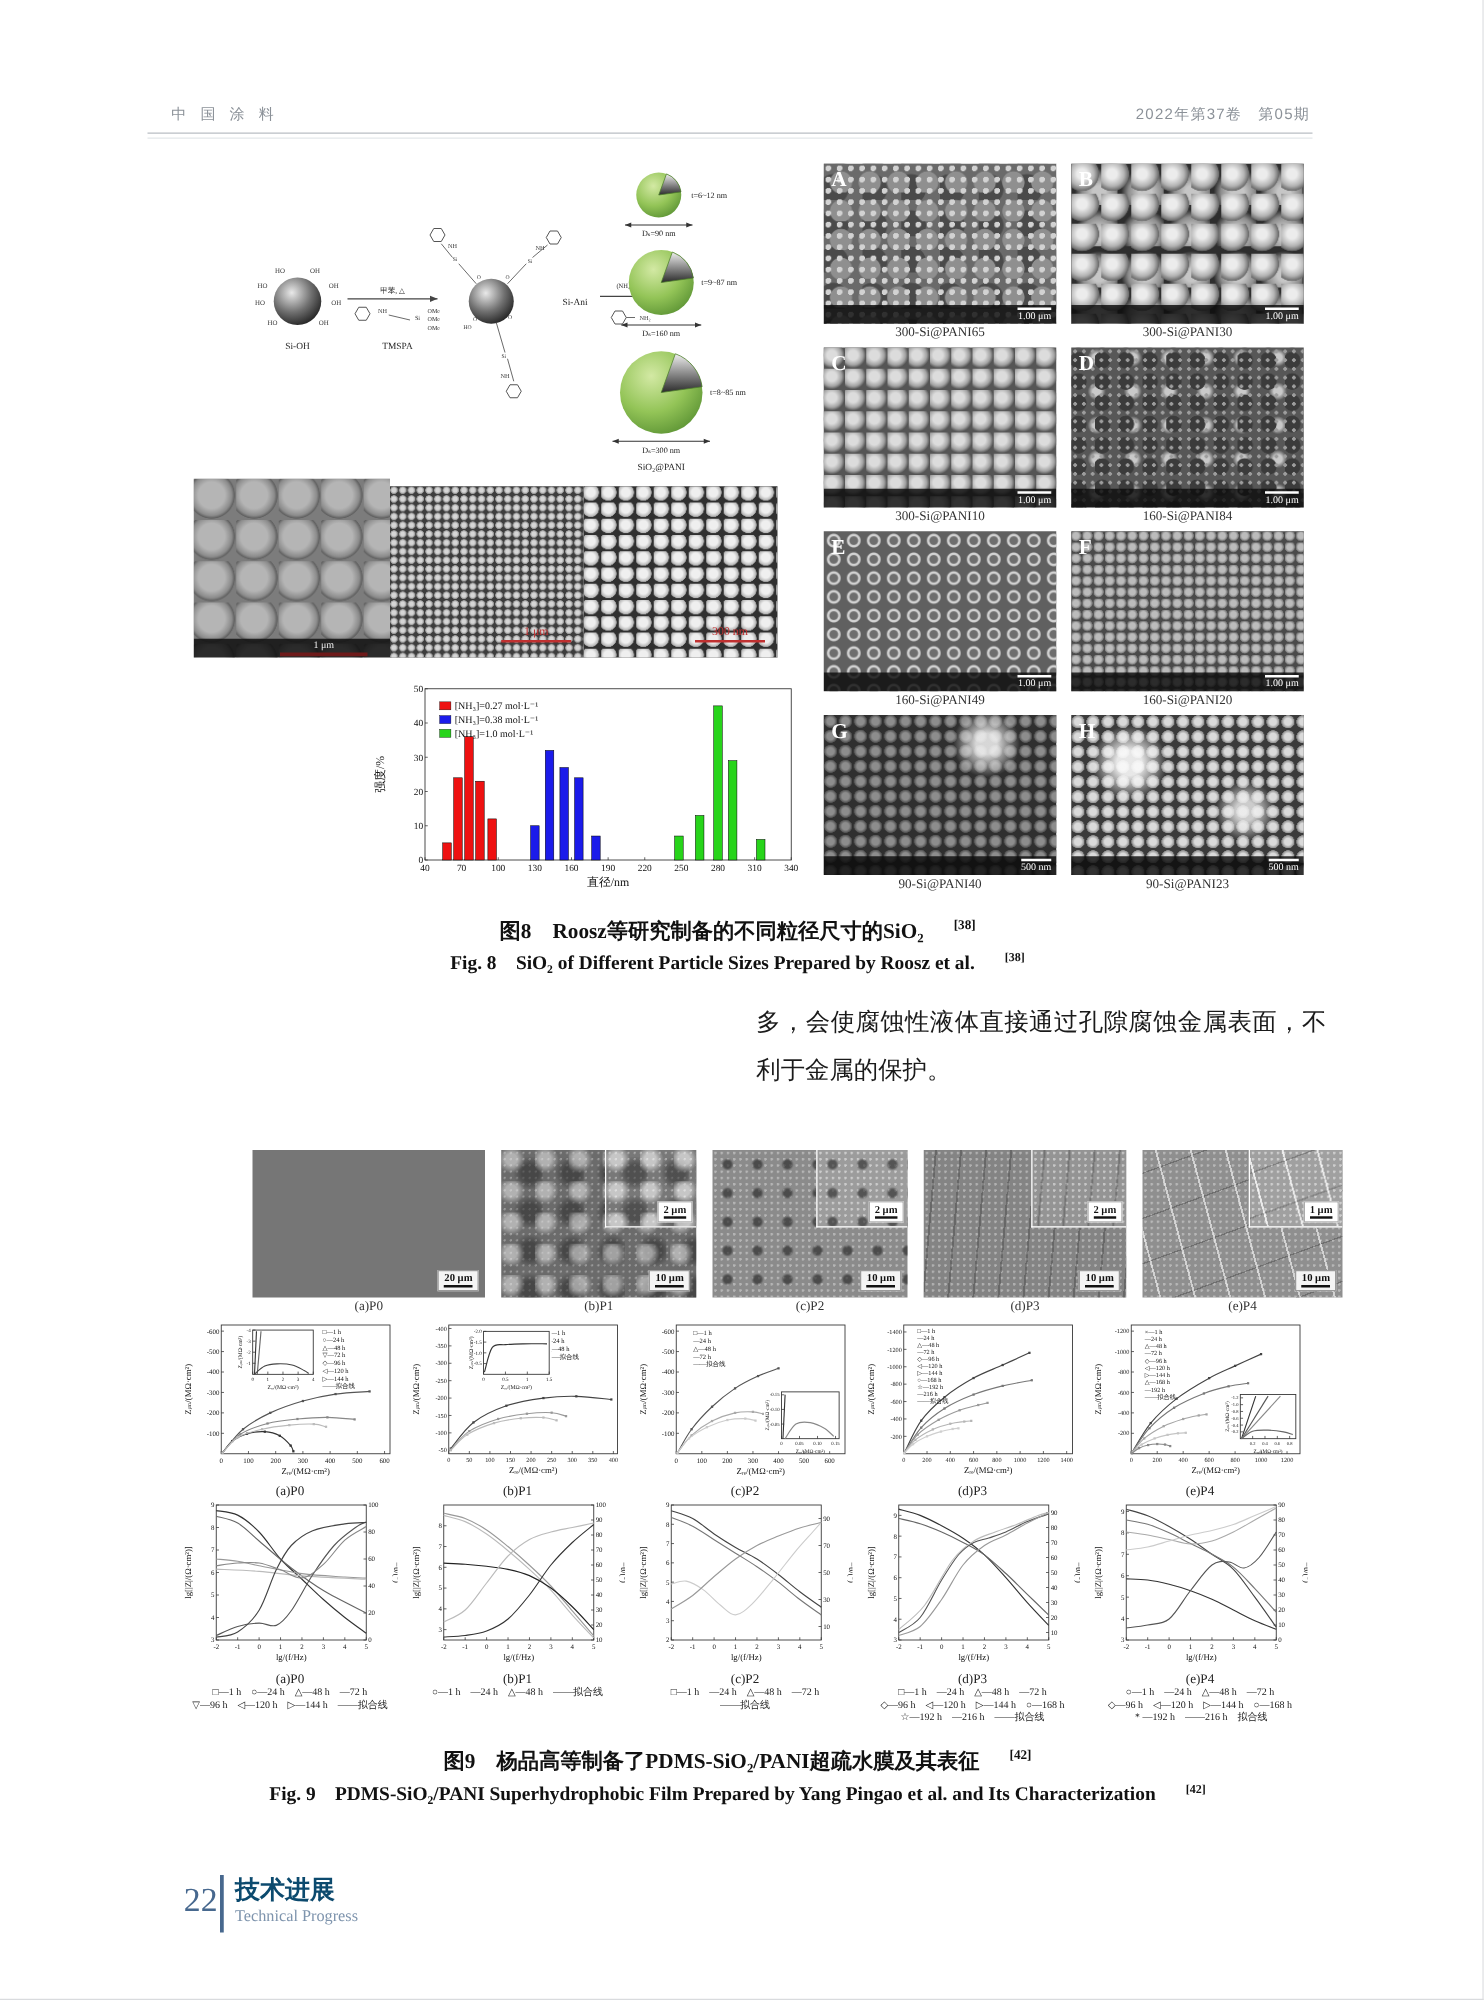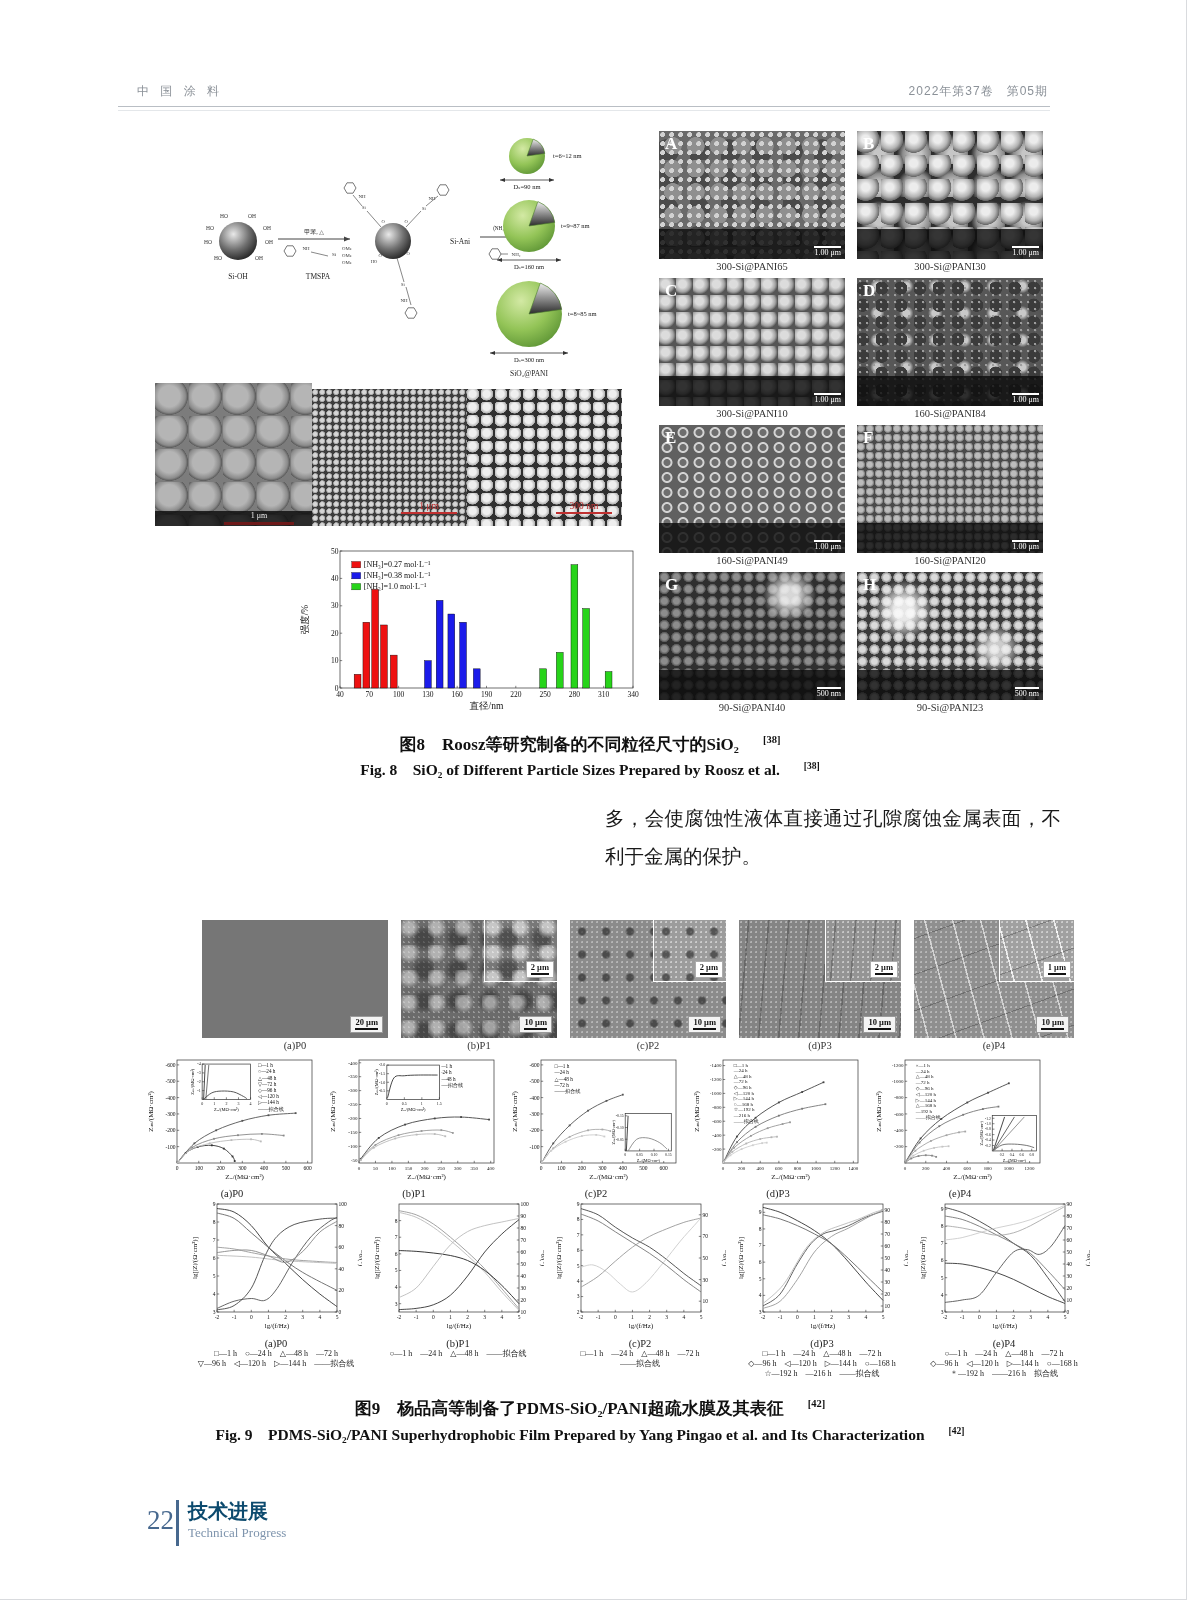--- a/index.html
+++ b/index.html
@@ -22,21 +22,21 @@
   .t-brc{background-color:#3b3b3b;background-image:radial-gradient(circle at 25% 30%,rgba(250,250,250,.9) 0 6%,transparent 18%),radial-gradient(circle at 75% 60%,rgba(240,240,240,.8) 0 5%,transparent 15%),radial-gradient(circle at 45% 45%,#dadada 0 30%,#8a8a8a 55%,transparent 57%);background-size:100% 100%,100% 100%,12px 12px;}
   .t-s1{background-color:#7c7c7c;background-image:radial-gradient(circle at 42% 40%,#b5b5b5 0 38%,#8b8b8b 58%,#5e5e5e 66%,transparent 68%);background-size:34px 33px;}
   .t-s2{background-color:#3d3d3d;background-image:radial-gradient(circle at 45% 45%,#d6d6d6 0 30%,#8f8f8f 54%,transparent 56%);background-size:7px 7px;}
   .t-s3{background-color:#303030;background-image:radial-gradient(circle at 40% 38%,#efefef 0 30%,#b0b0b0 55%,transparent 58%);background-size:14px 13px;}
   .t-p0{background-color:#767676;padding-left:36px;}
   .t-p1{background-color:#6b6b6b;background-image:radial-gradient(circle at 30% 30%,rgba(235,235,235,.55) 0 18%,transparent 42%),radial-gradient(circle at 70% 60%,rgba(35,35,35,.5) 0 22%,transparent 46%),radial-gradient(circle at 55% 45%,rgba(200,200,200,.5) 0 24%,transparent 28%);background-size:27px 25px,33px 31px,5px 5px;}
   .t-p2{background-color:#8b8b8b;background-image:radial-gradient(circle at 50% 50%,rgba(40,40,40,.65) 0 18%,transparent 30%),radial-gradient(circle at 45% 45%,rgba(215,215,215,.55) 0 26%,transparent 30%);background-size:24px 23px,5px 5px;}
   .t-p3{background-color:#848484;background-image:repeating-linear-gradient(95deg,transparent 0 9px,rgba(50,50,50,.35) 9px 10.5px,transparent 10.5px 20px),radial-gradient(circle at 45% 45%,rgba(220,220,220,.5) 0 26%,transparent 30%);background-size:100% 100%,5px 5px;}
   .t-p4{background-color:#8f8f8f;background-image:repeating-linear-gradient(75deg,transparent 0 13px,rgba(238,238,238,.7) 13px 14.5px,transparent 14.5px 27px),repeating-linear-gradient(160deg,transparent 0 17px,rgba(60,60,60,.4) 17px 18px,transparent 18px 34px),radial-gradient(circle at 45% 45%,rgba(222,222,222,.5) 0 26%,transparent 30%);background-size:100% 100%,100% 100%,5px 5px;}
   .sem-letter{position:absolute;top:3px;left:6px;color:#fff;font:700 17px "Liberation Serif",serif;}
-  .infobar{position:absolute;left:0;right:0;bottom:0;height:30px;background:rgba(12,12,12,.82);}
+  .infobar{position:absolute;left:0;right:0;bottom:0;height:15px;background:rgba(12,12,12,.82);}
   .gchip{position:absolute;right:4px;bottom:1px;color:#fff;font-size:8px;text-align:center;line-height:10px;}
   .gbar{height:2px;background:#fff;margin-bottom:0;}
   .rchip{position:absolute;right:10px;bottom:12px;color:#c03030;font-size:9.5px;text-align:center;}
   .rbar{height:2.5px;background:#c03030;margin-top:1px;}
   .dredbar{height:3px;background:#6e1a1a;margin-top:1px;}
   .wchip{position:absolute;right:5px;bottom:5px;background:#f4f4f4;border:1px solid #9a9a9a;padding:0 4px 2px;text-align:center;font-size:8.5px;color:#111;line-height:10px;font-weight:bold;}
   .wbar{height:2px;background:#111;margin-top:1px;}
   .inset{position:absolute;top:0;right:0;width:46%;height:52%;border-left:1px solid #e8e8e8;border-bottom:1px solid #e8e8e8;filter:brightness(1.12);overflow:hidden;}
   .sem-label{text-align:center;font-size:10.5px;color:#333;height:16px;line-height:15px;}
   .cell{display:flex;flex-direction:column;}
@@ -850,21 +850,21 @@
             <path d="M119.23666666666666,94.94L130.58333333333334,60.92076923076923" fill="none" stroke="#333" stroke-width="0.9"></path>
             <path d="M119.23666666666666,94.94L140.45,60.92076923076923" fill="none" stroke="#555" stroke-width="0.9"></path>
             <path d="M119.23666666666666,94.94L150.31666666666666,60.92076923076923" fill="none" stroke="#888" stroke-width="0.9"></path>
             <path d="M119.23666666666666,94.94C120.71666666666667,93.94210256410256,124.58111111111111,90.08658974358974,128.11666666666667,88.95261538461538C131.65222222222224,87.81864102564103,136.33888888888887,88.0454358974359,140.45,88.13615384615385C144.5611111111111,88.2268717948718,149.49444444444444,88.9072564102564,152.78333333333333,89.49692307692307C156.07222222222222,90.08658974358974,158.95,91.31128205128205,160.18333333333334,91.67415384615384" fill="none" stroke="#666" stroke-width="0.9"></path>
           </svg>
         </div>
         <div class="sub">(e)P4</div>
       </div>
   </div>
 
-  <div id="fig9-bode" class="abs" style="left:146px;top:1198px;margin-left:44px;">
+  <div id="fig9-bode" class="abs" style="left:146px;top:1198px;">
     <div class="pcell">
         <div id="bode0" class="plot">
           <svg viewBox="0 0 172 140" width="172" height="140">
             <rect x="27" y="6" width="120" height="108" fill="none" stroke="#333" stroke-width="0.7"></rect>
             <line x1="27" y1="114" x2="27" y2="111.8" stroke="#333" stroke-width="0.6"></line>
             <text x="27" y="121" font-size="5.5" text-anchor="middle" fill="#111">-2</text>
             <line x1="44.14285714285714" y1="114" x2="44.14285714285714" y2="111.8" stroke="#333" stroke-width="0.6"></line>
             <text x="44.14285714285714" y="121" font-size="5.5" text-anchor="middle" fill="#111">-1</text>
             <line x1="61.285714285714285" y1="114" x2="61.285714285714285" y2="111.8" stroke="#333" stroke-width="0.6"></line>
             <text x="61.285714285714285" y="121" font-size="5.5" text-anchor="middle" fill="#111">0</text>

